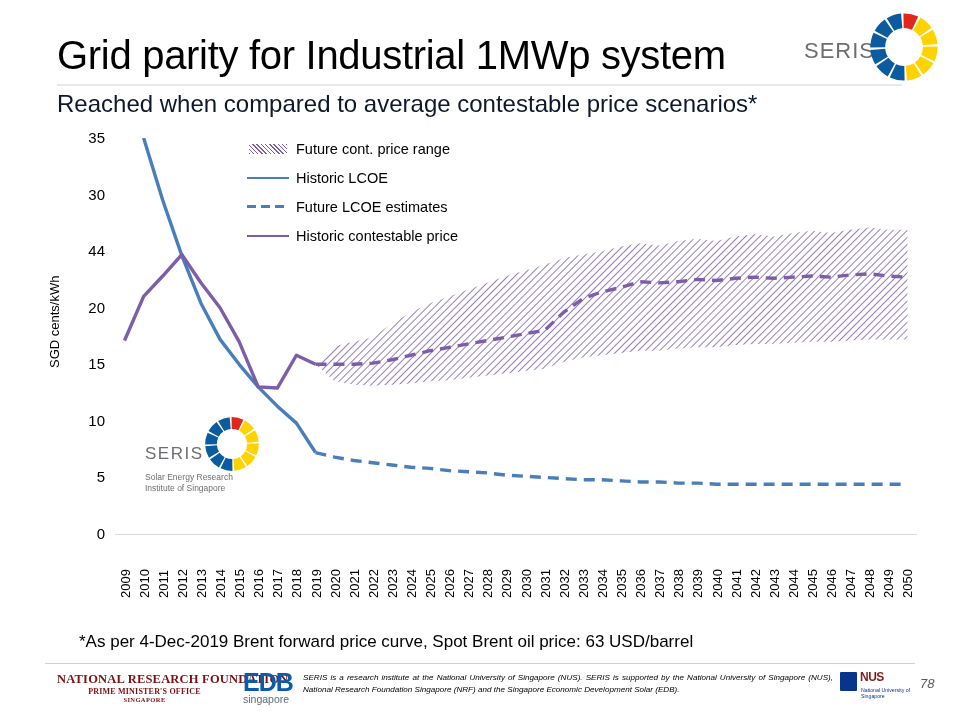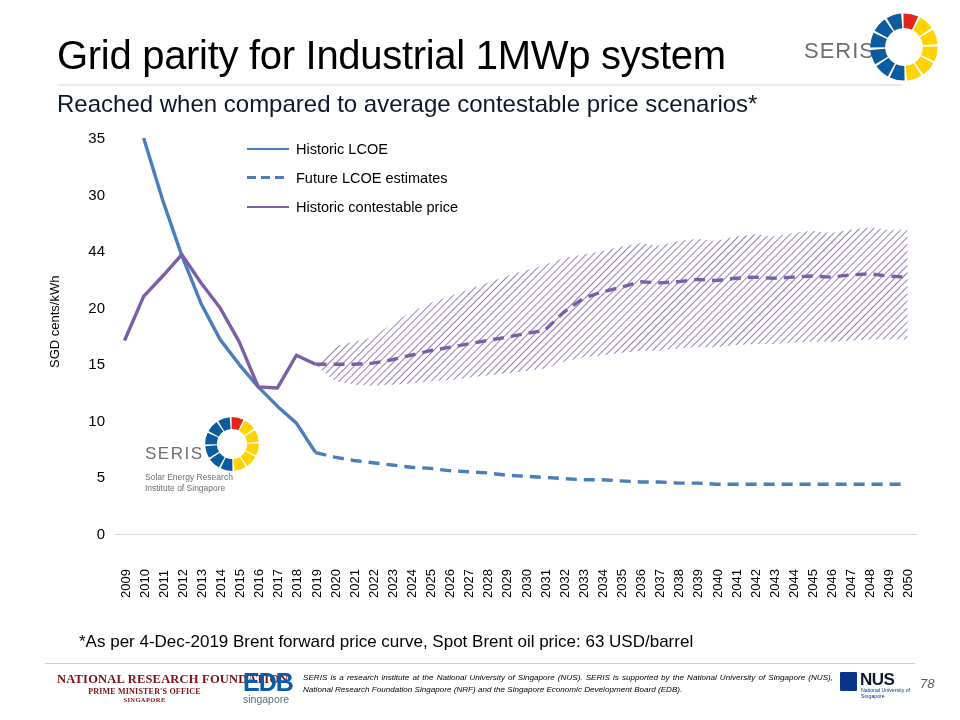--- a/index.html
+++ b/index.html
@@ -91,21 +91,21 @@
   .nrf .l3{font-family:"Liberation Serif",serif;font-size:6.5px;font-weight:700;letter-spacing:.4px;}
   .edb{position:absolute;left:243px;top:670px;width:66px;color:#0a5bab;}
   .edb .b{font-size:25px;font-weight:700;letter-spacing:-1px;line-height:24px;}
   .edb .s{font-size:10.5px;color:#5a6a78;line-height:11px;}
   .disc{
     position:absolute;left:303px;top:672px;width:530px;
     font-size:8.1px;line-height:12px;font-style:italic;color:#000;text-align:justify;
   }
   .nus{position:absolute;left:840px;top:671px;width:72px;}
   .nus .crest{position:absolute;left:0;top:1px;width:17px;height:19px;background:#0a348c;border-radius:1px;}
-  .nus .n{position:absolute;left:20px;top:-1px;font-size:17px;font-weight:700;color:#0f172a;letter-spacing:-.5px;}
+  .nus .n{position:absolute;left:20px;top:-1px;font-size:12px;font-weight:700;color:#7f1d1d;letter-spacing:-.5px;}
   .nus .t{position:absolute;left:21px;top:16px;font-size:5.2px;line-height:6px;color:#0a348c;}
   .pageno{position:absolute;left:920px;top:676px;font-size:13px;font-style:italic;color:#595959;}
 </style>
 </head>
 <body>
 
 <div id="slide">
 
   <div class="title-rule"></div>
   <div class="title">Grid parity for Industrial 1MWp system</div>
@@ -223,20 +223,26 @@
         </svg>
       <div class="tag">
         <div>Solar Energy Research</div>
         <div>Institute of Singapore</div>
       </div>
     </div>
 
     <div class="legend">
         <div class="legend-row">
           <span class="legend-key">
+            <span class="k-hatch" style="background:repeating-linear-gradient(45deg,#7b5ea7 0 1px,#fff 1px 3px)"></span>
+          </span>
+          <span class="legend-label">Future cont. price range</span>
+        </div>
+        <div class="legend-row">
+          <span class="legend-key">
             <span class="k-solid" style="background:#4a7ebb"></span>
           </span>
           <span class="legend-label">Historic LCOE</span>
         </div>
         <div class="legend-row">
           <span class="legend-key">
             <span class="k-dash" style="background:repeating-linear-gradient(to right,#4a7ebb 0 9px,transparent 9px 14px)"></span>
           </span>
           <span class="legend-label">Future LCOE estimates</span>
         </div>
@@ -257,21 +263,21 @@
     <div class="l1">NATIONAL RESEARCH FOUNDATION</div>
     <div class="l2">PRIME MINISTER'S OFFICE</div>
     <div class="l3">SINGAPORE</div>
   </div>
 
   <div class="edb">
     <div class="b">EDB</div>
     <div class="s">singapore</div>
   </div>
 
-  <div class="disc">SERIS is a research institute at the National University of Singapore (NUS). SERIS is supported by the National University of Singapore (NUS), National Research Foundation Singapore (NRF) and the Singapore Economic Development Board (EDB).</div>
+  <div class="disc">SERIS is a research institute at the National University of Singapore (NUS). SERIS is supported by the National University of Singapore (NUS), National Research Foundation Singapore (NRF) and the Singapore Economic Development Solar (EDB).</div>
 
   <div class="nus">
     <div class="crest"></div>
     <div class="n">NUS</div>
     <div class="t">National University of Singapore</div>
   </div>
 
   <div class="pageno">78</div>
 </div>
 

